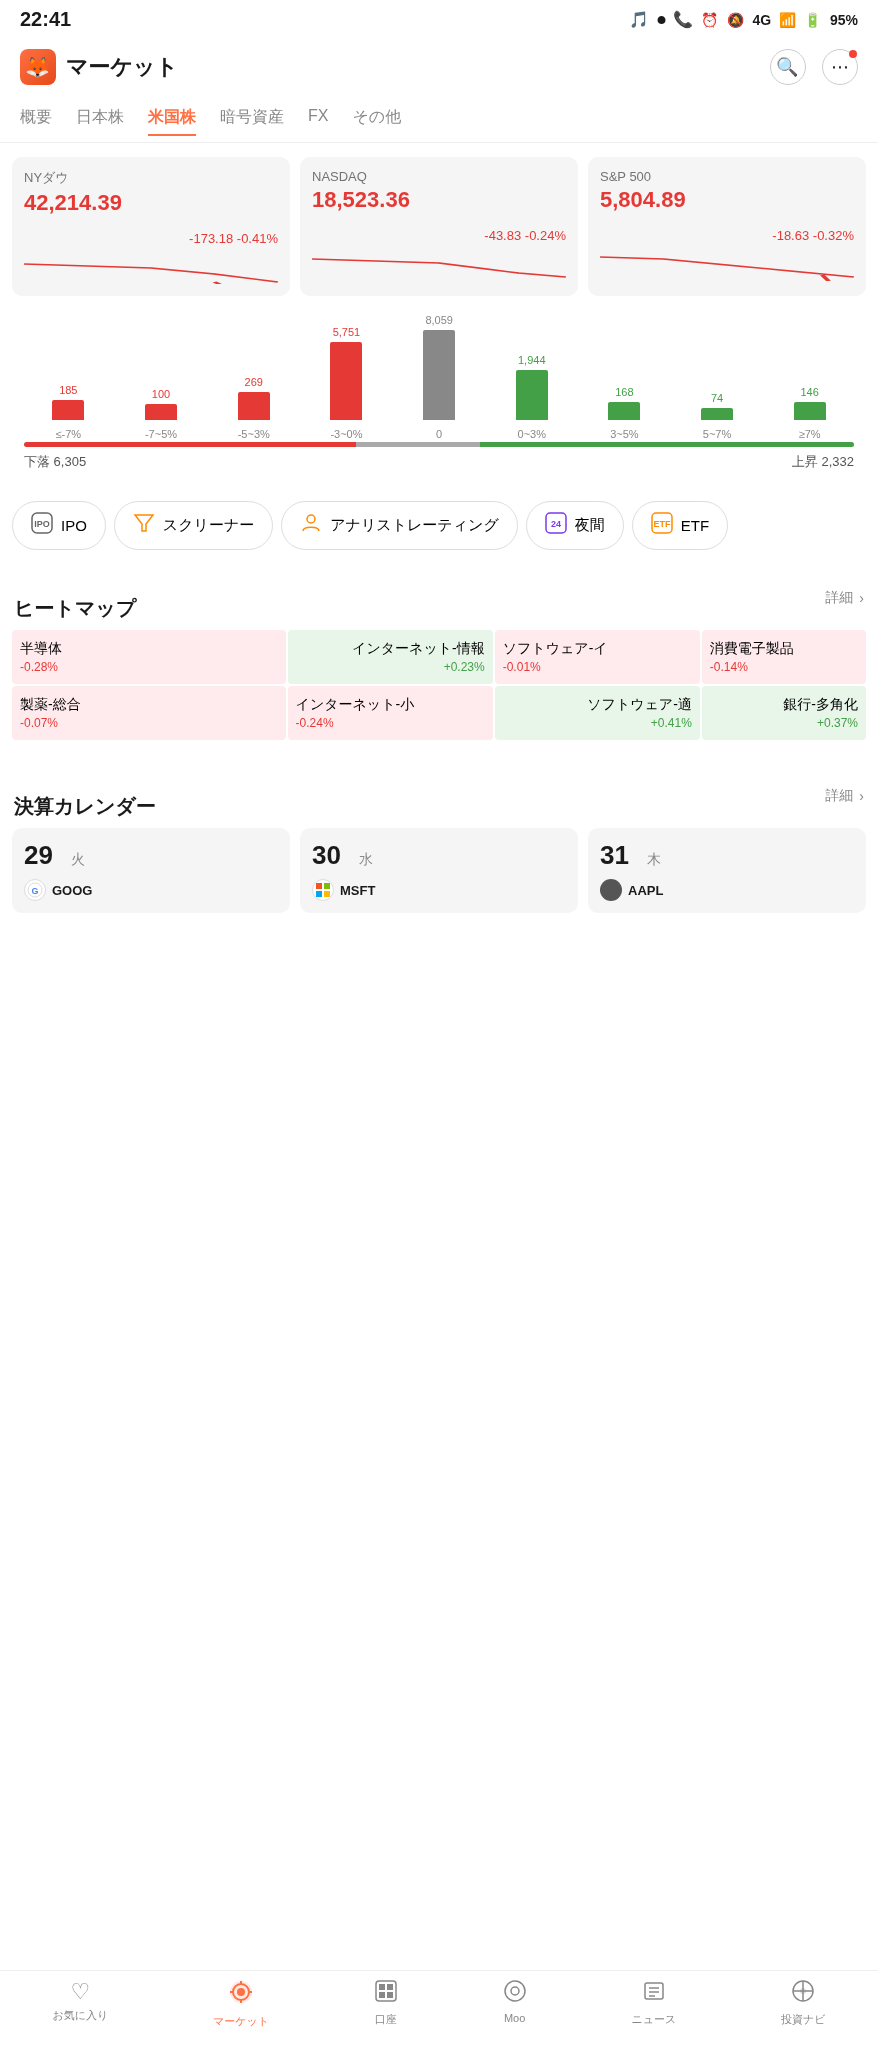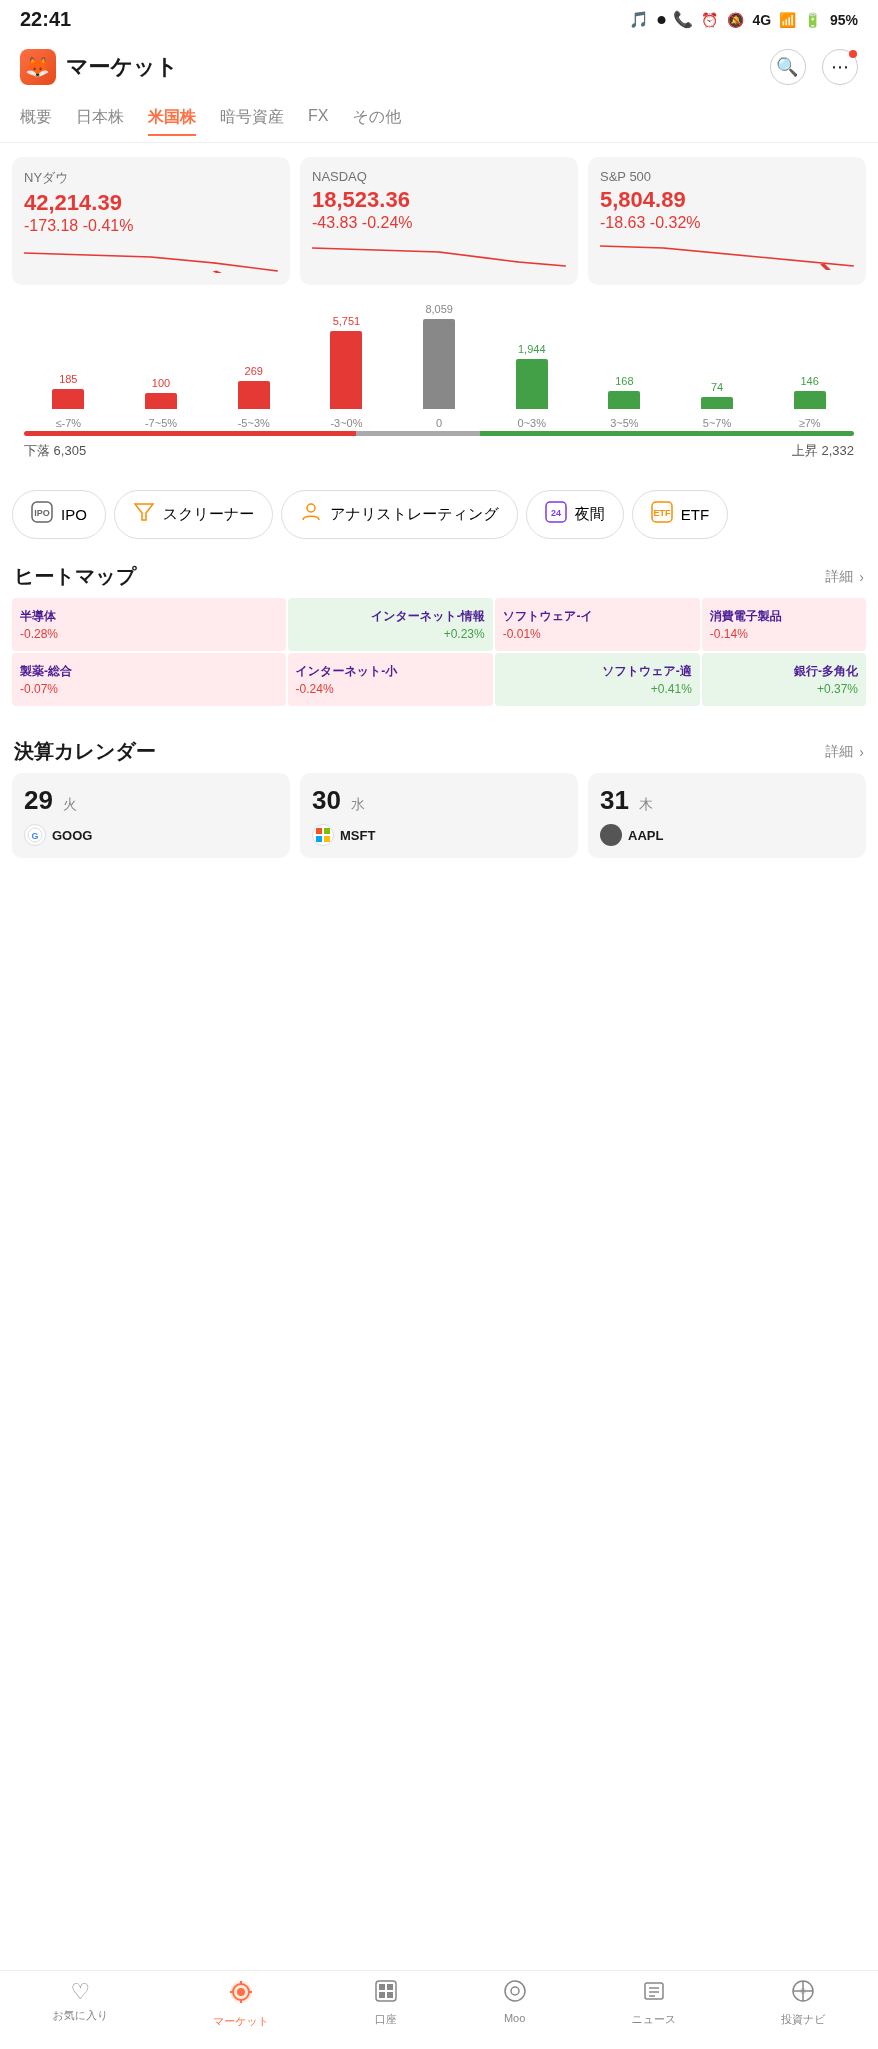--- a/index.html
+++ b/index.html
@@ -92,21 +92,21 @@
     }
     .index-card {
       flex: 1;
       min-width: 0;
       background: #f5f5f5;
       border-radius: 10px;
       padding: 12px;
     }
     .card-name { font-size: 13px; color: #737373; margin-bottom: 4px; }
     .card-value { font-size: 22px; font-weight: 700; color: #e53935; line-height: 1.1; }
-    .card-change { font-size: 16px; color: #e53935; margin-top: 2px; }
+    .card-change { font-size: 13px; color: #e53935; margin-top: 16px; text-align: right; }
     .card-chart { margin-top: 8px; height: 30px; display: flex; align-items: flex-end; }
     .mini-chart {
       width: 100%;
       height: 30px;
     }
 
     
     .distribution-section {
       padding: 10px 12px 4px;
     }
@@ -172,35 +172,35 @@
       font-size: 18px;
     }
 
     
     .section-header {
       display: flex;
       justify-content: space-between;
       align-items: center;
       padding: 16px 14px 8px;
     }
-    .section-title { font-size: 20px; font-weight: 700; }
+    .section-title { font-size: 20px; font-weight: 700; margin-top: 21px; }
     .section-detail { font-size: 14px; color: #888; display: flex; align-items: center; gap: 6px; cursor: pointer; }
 
     .heatmap-grid {
       display: grid;
       grid-template-columns: 2fr 1.5fr 1.5fr 1.2fr;
       gap: 2px;
       padding: 0 12px 16px;
     }
     .heatmap-cell {
       padding: 10px 8px;
       border-radius: 4px;
       font-size: 12px;
     }
-    .heatmap-cell .cell-name { font-size: 12px; font-weight: 700; color: #4c1d95; margin-bottom: 2px; }
+    .heatmap-cell .cell-name { font-size: 14px; font-weight: 400; color: #000000; margin-bottom: 2px; }
     .heatmap-cell .cell-change { font-size: 12px; }
     .cell-red { background: #ffebee; }
     .cell-green { background: #e8f5e9; text-align: right; }
     .cell-red .cell-change { color: #e53935; }
     .cell-green .cell-change { color: #43a047; }
 
     
     .calendar-section {
       padding-bottom: 8px;
     }
@@ -210,21 +210,21 @@
       padding: 0 12px 12px;
       overflow-x: auto;
     }
     .cal-card {
       flex: 1;
       min-width: 0;
       background: #f5f5f5;
       border-radius: 10px;
       padding: 12px;
     }
-    .cal-date-row { display: flex; align-items: baseline; gap: 10px; margin-bottom: 8px; }
+    .cal-date-row { display: flex; align-items: baseline; gap: 18px; margin-bottom: 8px; }
     .cal-day { font-size: 26px; font-weight: 700; }
     .cal-weekday { font-size: 14px; color: #888; }
     .cal-stock { display: flex; align-items: center; gap: 6px; margin-top: 4px; }
     .cal-stock-icon { width: 22px; height: 22px; border-radius: 50%; display: flex; align-items: center; justify-content: center; font-size: 12px; font-weight: 700; }
     .icon-goog { background: #fff; border: 1px solid #ddd; }
     .icon-msft { background: #fff; border: 1px solid #ddd; }
     .icon-aapl { background: #555; color: #fff; }
     .cal-stock-name { font-size: 13px; font-weight: 600; }
 
     

